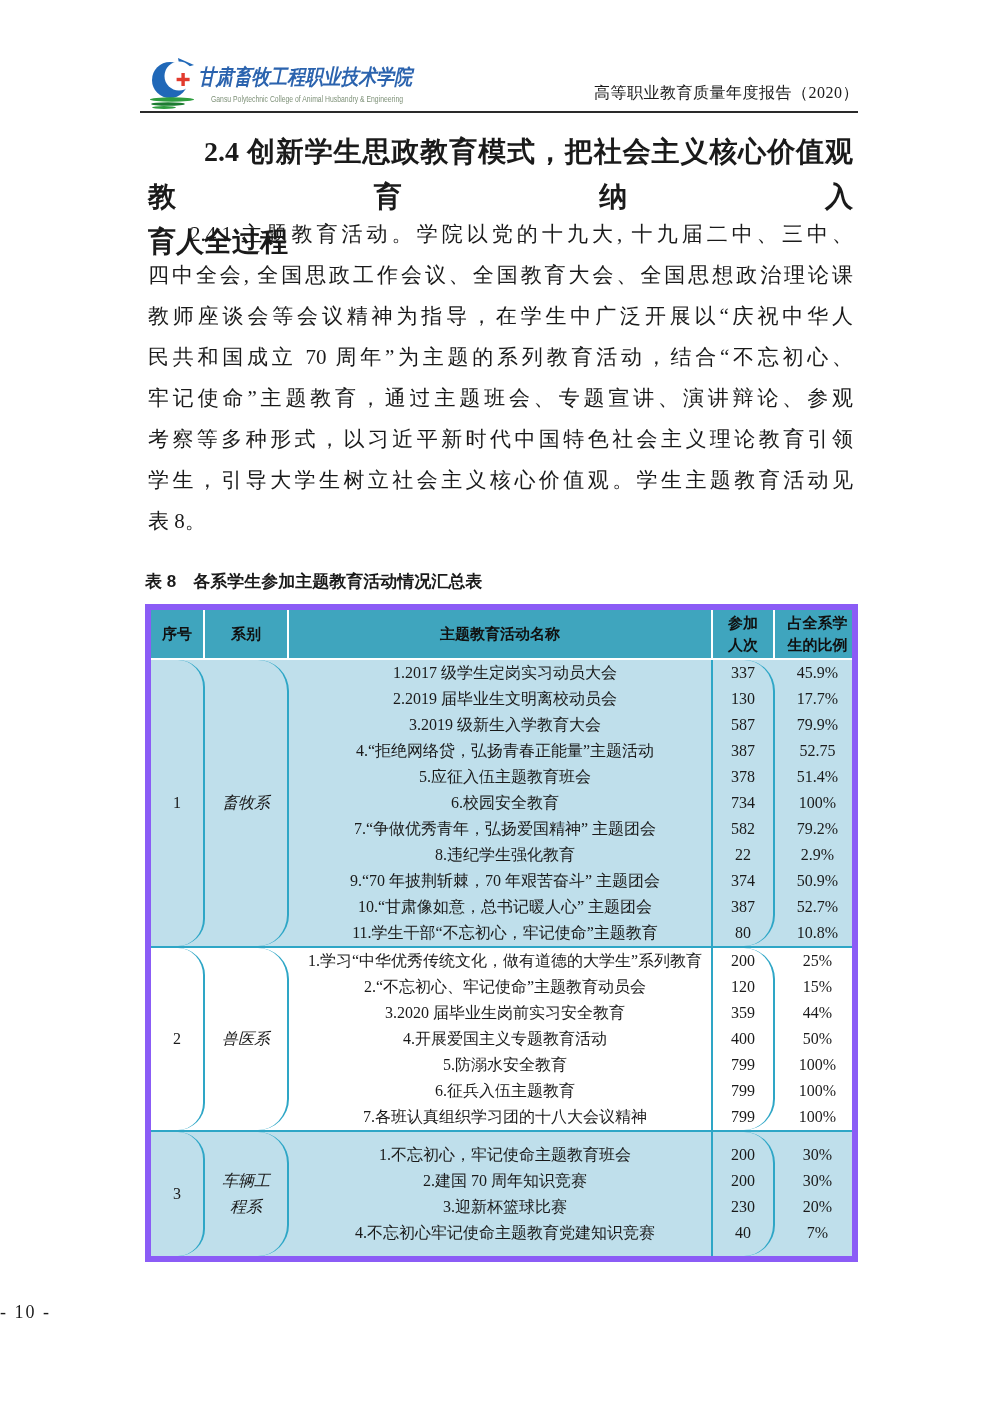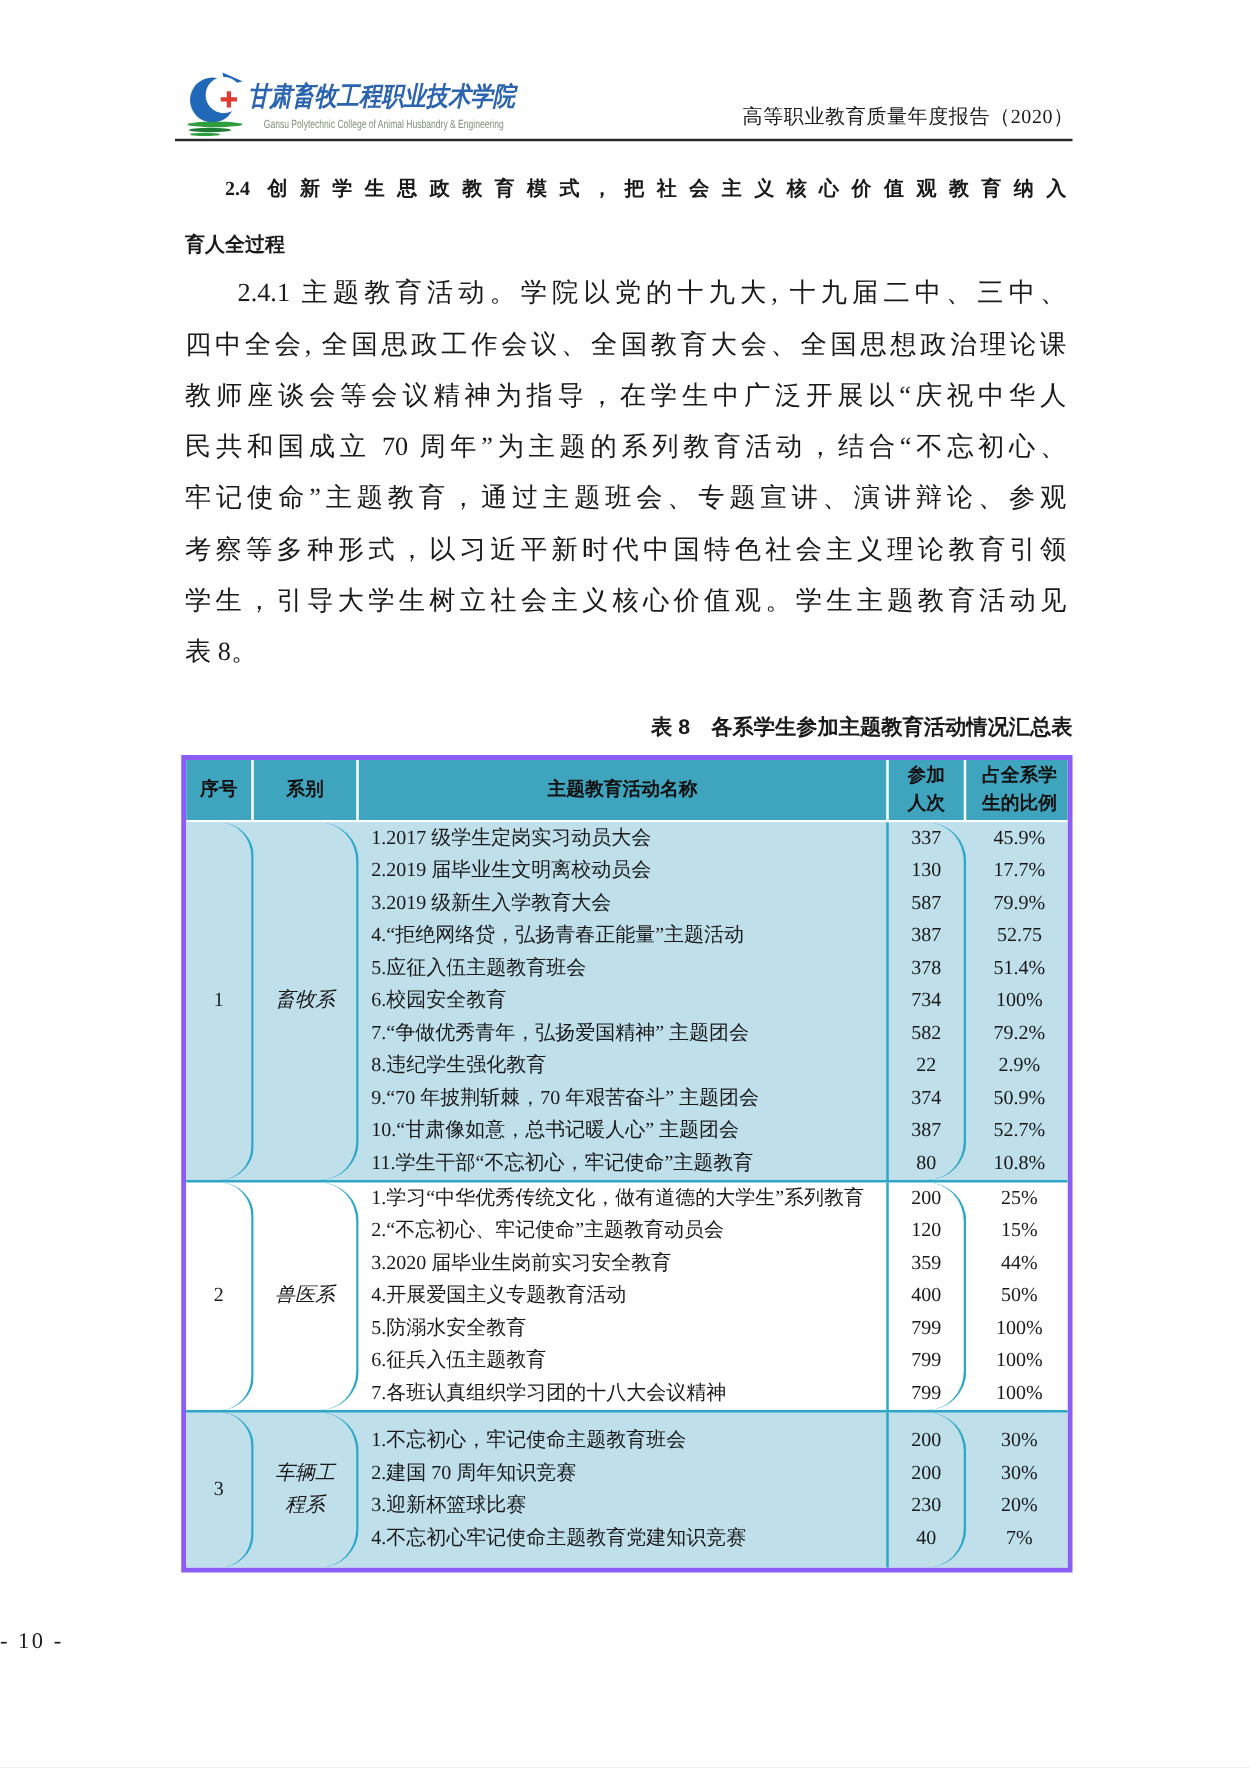--- a/index.html
+++ b/index.html
@@ -11,56 +11,56 @@
   }
 
   
   .logo-wrap { position:absolute; left:150px; top:57px; width:270px; height:52px; }
   .report-title { position:absolute; right:141px; top:83px; font-size:16px; letter-spacing:.5px; white-space:nowrap; }
   .header-rule { position:absolute; left:140px; top:111px; width:718px; height:2px; background:#2a2a2a; }
 
   
   .heading {
     position:absolute; left:148px; top:129px; width:705px;
-    font-size:16px; line-height:45px; font-weight:bold;
+    font-size:28px; line-height:45px; font-weight:bold;
   }
   .para {
     position:absolute; left:148px; top:214px; width:705px;
     font-size:21px; line-height:41px;
   }
   .tline { display:block; width:100%; }
   .indent { text-indent:2em; }
   .jlast { text-align:justify; text-align-last:justify; }
 
   
   .table-title {
     position:absolute; left:145px; top:570px; width:713px;
-    text-align:right; font-size:17px; font-weight:bold;
+    text-align:left; font-size:17px; font-weight:bold;
     font-family:"Liberation Sans","DejaVu Sans",sans-serif;
   }
   .sum-table {
     position:absolute; left:145px; top:604px; width:713px;
-    border:4px solid #8b5cf6; background:#fff;
+    border:6px solid #8b5cf6; background:#fff;
   }
   .trow { display:grid; grid-template-columns:54px 84px 424px 62px 85px; }
   .thead { background:#3fa5be; height:50px; border-bottom:2px solid #ffffff; }
   .thead .th {
     display:flex; flex-direction:column; justify-content:center; align-items:center;
     font-weight:bold; font-size:15px; line-height:22px; color:#101010;
     border-right:2px solid #ffffff;
     font-family:"Liberation Sans","DejaVu Sans",sans-serif;
   }
   .thead .th:last-child { border-right:none; }
   .section { }
   .section + .section { border-top:2px solid #2ea6c6; }
   .bg-blue { background:#bfdfeb; }
   .bg-white { background:#ffffff; }
   .td {
     display:flex; flex-direction:column; justify-content:center;
-    border-right:2px solid #2ea6c6; font-size:16px;
+    border-right:2px solid #2ea6c6; font-size:16px;align-items:center;
   }
   .td:last-child { border-right:none; }
   .td.center { align-items:center; text-align:center;border-radius:31px; }
   .cell-line { height:26px; line-height:26px; white-space:nowrap; }
   .name-cell { padding-left:10px; }
   .dept-line { height:26px; line-height:26px; text-align:center;font-style:italic; }
 
   
   .page-num { position:absolute; left:0; top:1302px; width:100%; font-size:18px; letter-spacing:2px; }
 </style>

